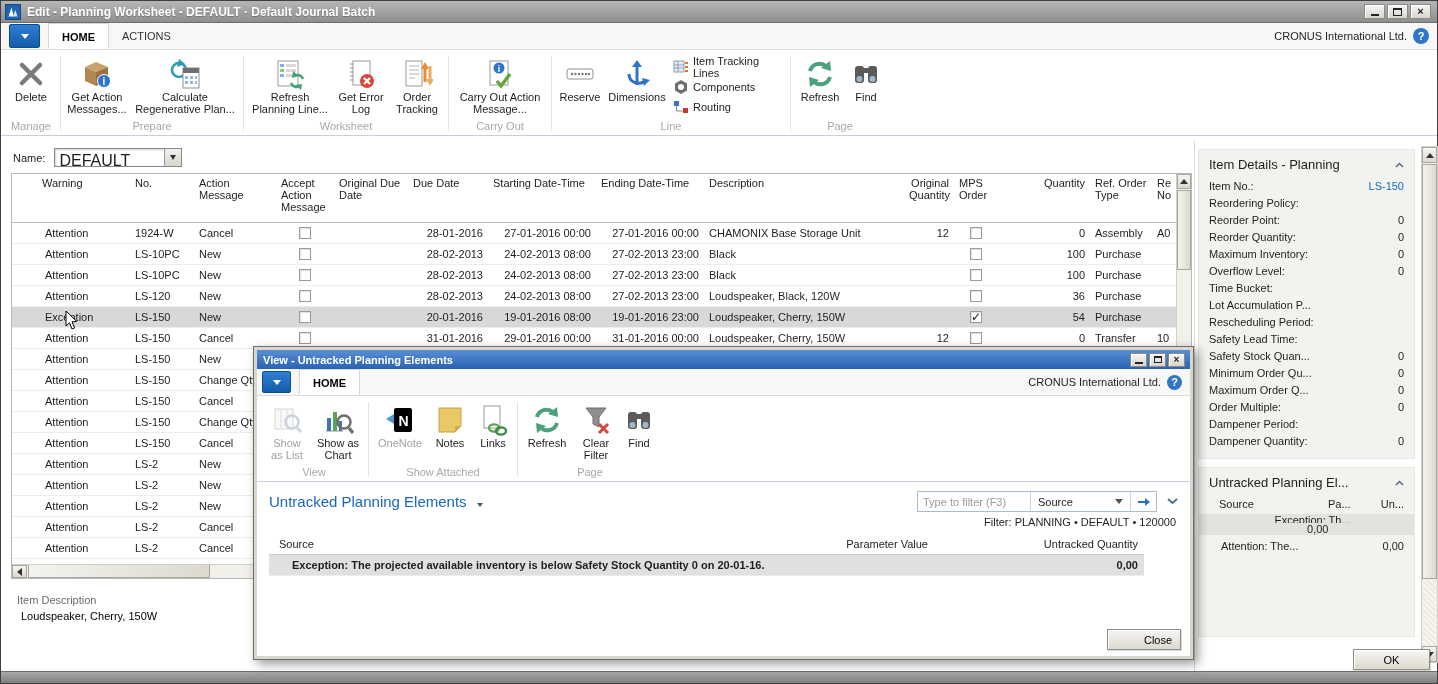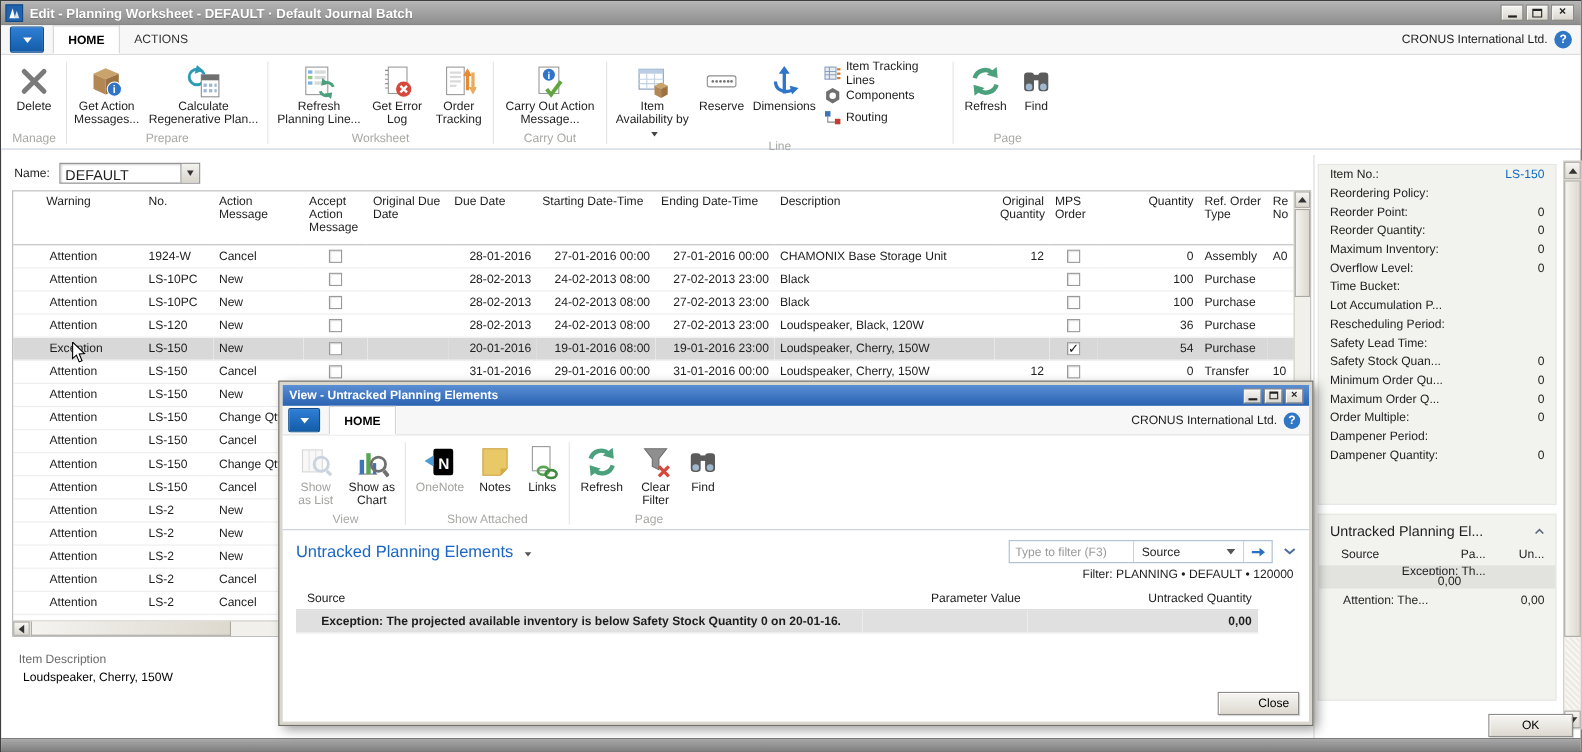--- a/index.html
+++ b/index.html
@@ -49,21 +49,21 @@
   .bb .lb{font-size:11px;line-height:12px;text-align:center;color:#1e1e1e;white-space:pre-line;}
   .bb.disabled .lb{color:#a3a3a0;}
   .smallstack{display:flex;flex-direction:column;justify-content:flex-start;padding-top:3px;}
   .sb{display:flex;align-items:center;gap:4px;height:20px;font-size:11px;padding:0 4px;}
   .caret{width:0;height:0;border-left:3px solid transparent;border-right:3px solid transparent;border-top:4px solid #444;display:inline-block;margin-left:3px;}
 
   
   .namebar{position:absolute;top:147px;left:12px;display:flex;align-items:center;gap:9px;font-size:11px;}
   .combo{width:128px;height:19px;border:1px solid #8a8a8a;background:#fff;display:flex;
     box-shadow:inset 1px 1px 2px rgba(0,0,0,.18);}
-  .combo .cv{flex:1;font-size:13px;padding:3px 0 0 4px;}
+  .combo .cv{flex:1;font-size:16px;padding:3px 0 0 4px;}
   .combo .cd{width:17px;border-left:1px solid #9a9a9a;background:linear-gradient(#f3f2ef,#d8d5cc);
     display:flex;align-items:center;justify-content:center;}
 
   
   .grid{position:absolute;left:10px;top:172px;width:1181px;height:406px;
     border:1px solid #b9b9b9;background:#fff;}
   .gtable{border-collapse:collapse;table-layout:fixed;width:1164px;}
   .gtable th{height:48px;vertical-align:top;padding:3px 5px 0;font-weight:normal;
     font-size:11px;text-align:left;color:#1e1e1e;border-bottom:1px solid #bdbdbd;overflow:hidden;}
   .gtable td{height:21px;font-size:11px;padding:0 5px;border-bottom:1px solid #ededed;
@@ -322,38 +322,20 @@
             </span>
           <span class="lb">Carry Out Action Message...</span>
         </div>
       </div>
       <div class="rlabel">Carry Out</div>
     </div>
     <div class="rsep"></div>
 
     <div class="rgroup">
       <div class="rbtns">
-        <div class="bb" style="width:76px">
-          <span class="ic">
-              <svg class="i32" viewBox="0 0 32 32">
-                <rect x="4" y="5" width="22" height="18" fill="#fff" stroke="#7e9cc0"></rect>
-                <rect x="4" y="5" width="22" height="4" fill="#b9cde4"></rect>
-                <g stroke="#c3d2e4">
-                  <line x1="4" y1="14" x2="26" y2="14"></line>
-                  <line x1="4" y1="18" x2="26" y2="18"></line>
-                  <line x1="11" y1="9" x2="11" y2="23"></line>
-                  <line x1="18" y1="9" x2="18" y2="23"></line>
-                </g>
-                <polygon points="18,20 24,17 30,20 24,23" fill="#c9a36b"></polygon>
-                <polygon points="18,20 24,23 24,31 18,28" fill="#b38754"></polygon>
-                <polygon points="30,20 24,23 24,31 30,28" fill="#9c7243"></polygon>
-              </svg>
-            </span>
-          <span class="lb"><span>Item Availability by</span><span class="caret"></span></span>
-        </div>
         <div class="bb" style="width:50px">
           <span class="ic">
               <svg class="i32" viewBox="0 0 32 32">
                 <rect x="3" y="11" width="26" height="10" rx="2" fill="#fff" stroke="#8f8f8f"></rect>
                 <g fill="#777">
                   <circle cx="8" cy="16" r="1.2"></circle>
                   <circle cx="11.5" cy="16" r="1.2"></circle>
                   <circle cx="15" cy="16" r="1.2"></circle>
                   <circle cx="18.5" cy="16" r="1.2"></circle>
                   <circle cx="22" cy="16" r="1.2"></circle>
@@ -785,20 +767,28 @@
     </div>
   </div>
 
   <div class="itemdesc">
     <div>Item Description</div>
     <div class="v">Loudspeaker, Cherry, 150W</div>
   </div>
 
   <div class="sidebar">
     <div class="fb fb1">
+      <div class="fbhead">
+        <span>Item Details - Planning</span>
+        <span>
+            <svg width="9" height="6" viewBox="0 0 9 6">
+              <path d="M1 5L4.5 1.5L8 5" stroke="#5a6b7d" stroke-width="1.5" fill="none"></path>
+            </svg>
+          </span>
+      </div>
       <div>
   <div class="fbrow">
     <span class="lab">Item No.:</span>
     <span class="val link">LS-150</span>
   </div>
 
   <div class="fbrow">
     <span class="lab">Reordering Policy:</span>
     <span class="val"></span>
   </div>

